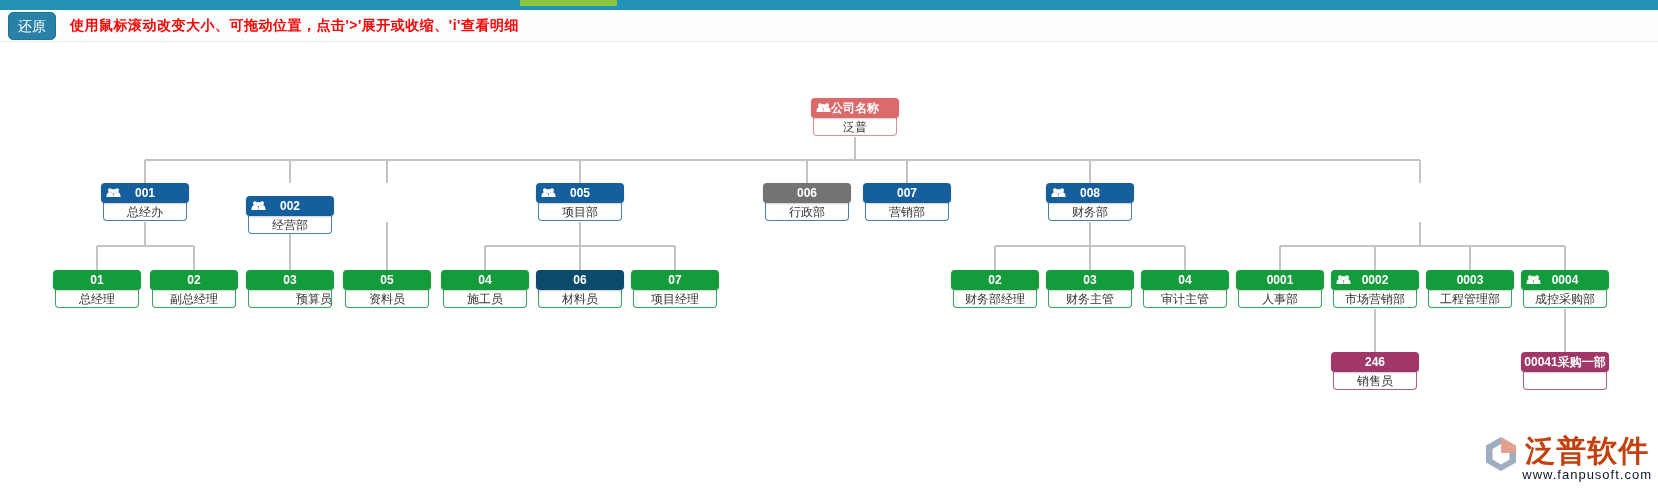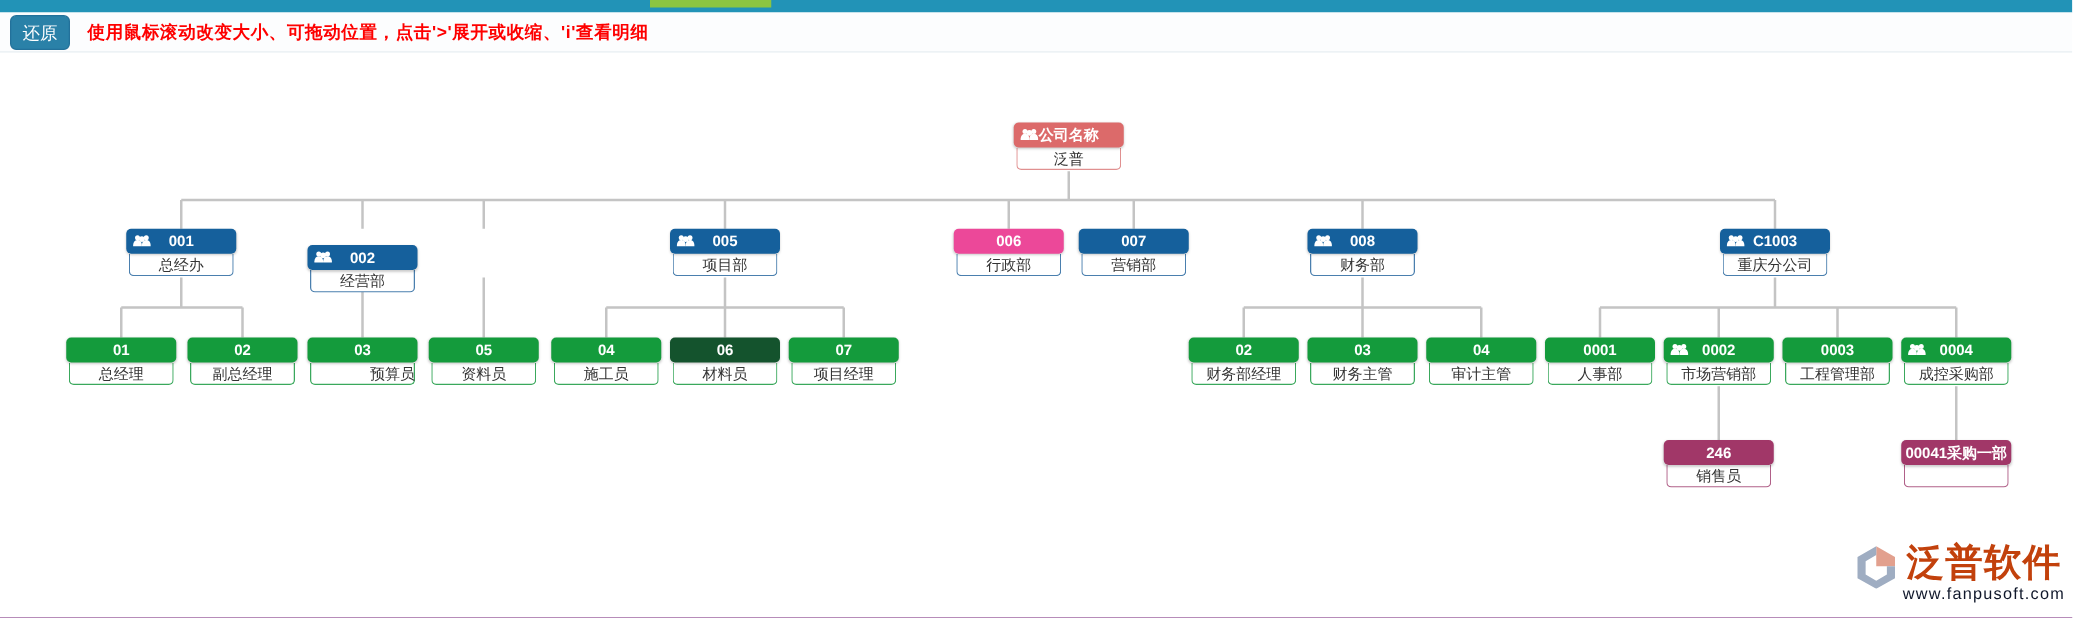--- a/index.html
+++ b/index.html
@@ -118,21 +118,21 @@
               <circle cx="22" cy="6.5" r="4"></circle>
               <path d="M1 18 c0-5 3.4-8 7-8 s7 3 7 8 v2 H1 Z"></path>
               <path d="M15 18 c0-5 3.4-8 7-8 s7 3 7 8 v2 H15 Z"></path>
               <circle cx="15" cy="8.5" r="4.6" stroke="none"></circle>
             </svg></span>
           <span>005</span>
         </div>
         <div class="node-body" style="border-color: rgb(74, 127, 174);">项目部</div>
       </div>
       <div class="node" style="left: 763px; top: 141px;">
-        <div class="node-header" style="background: #ec4899;">
+        <div class="node-header" style="background: #737373;">
           <span>006</span>
         </div>
         <div class="node-body" style="border-color: rgb(74, 127, 174);">行政部</div>
       </div>
       <div class="node" style="left: 863px; top: 141px;">
         <div class="node-header" style="background: rgb(21, 96, 156);">
           <span>007</span>
         </div>
         <div class="node-body" style="border-color: rgb(74, 127, 174);">营销部</div>
       </div>
@@ -142,33 +142,20 @@
               <circle cx="8" cy="6.5" r="4"></circle>
               <circle cx="22" cy="6.5" r="4"></circle>
               <path d="M1 18 c0-5 3.4-8 7-8 s7 3 7 8 v2 H1 Z"></path>
               <path d="M15 18 c0-5 3.4-8 7-8 s7 3 7 8 v2 H15 Z"></path>
               <circle cx="15" cy="8.5" r="4.6" stroke="none"></circle>
             </svg></span>
           <span>008</span>
         </div>
         <div class="node-body" style="border-color: rgb(74, 127, 174);">财务部</div>
       </div>
-      <div class="node" style="left: 1376px; top: 141px;">
-        <div class="node-header" style="background: rgb(21, 96, 156);">
-          <span class="node-icon"><svg width="15" height="12" viewBox="0 0 30 24" fill="#fff">
-              <circle cx="8" cy="6.5" r="4"></circle>
-              <circle cx="22" cy="6.5" r="4"></circle>
-              <path d="M1 18 c0-5 3.4-8 7-8 s7 3 7 8 v2 H1 Z"></path>
-              <path d="M15 18 c0-5 3.4-8 7-8 s7 3 7 8 v2 H15 Z"></path>
-              <circle cx="15" cy="8.5" r="4.6" stroke="none"></circle>
-            </svg></span>
-          <span>C1003</span>
-        </div>
-        <div class="node-body" style="border-color: rgb(74, 127, 174);">重庆分公司</div>
-      </div>
       <div class="node" style="left: 53px; top: 228px;">
         <div class="node-header" style="background: rgb(20, 155, 60);">
           <span>01</span>
         </div>
         <div class="node-body" style="border-color: rgb(58, 168, 92);">总经理</div>
       </div>
       <div class="node" style="left: 150px; top: 228px;">
         <div class="node-header" style="background: rgb(20, 155, 60);">
           <span>02</span>
         </div>
@@ -186,21 +173,21 @@
         </div>
         <div class="node-body" style="border-color: rgb(58, 168, 92);">资料员</div>
       </div>
       <div class="node" style="left: 441px; top: 228px;">
         <div class="node-header" style="background: rgb(20, 155, 60);">
           <span>04</span>
         </div>
         <div class="node-body" style="border-color: rgb(58, 168, 92);">施工员</div>
       </div>
       <div class="node" style="left: 536px; top: 228px;">
-        <div class="node-header" style="background: #14532d;">
+        <div class="node-header" style="background: #0c4a6e;">
           <span>06</span>
         </div>
         <div class="node-body" style="border-color: rgb(58, 168, 92);">材料员</div>
       </div>
       <div class="node" style="left: 631px; top: 228px;">
         <div class="node-header" style="background: rgb(20, 155, 60);">
           <span>07</span>
         </div>
         <div class="node-body" style="border-color: rgb(58, 168, 92);">项目经理</div>
       </div>

